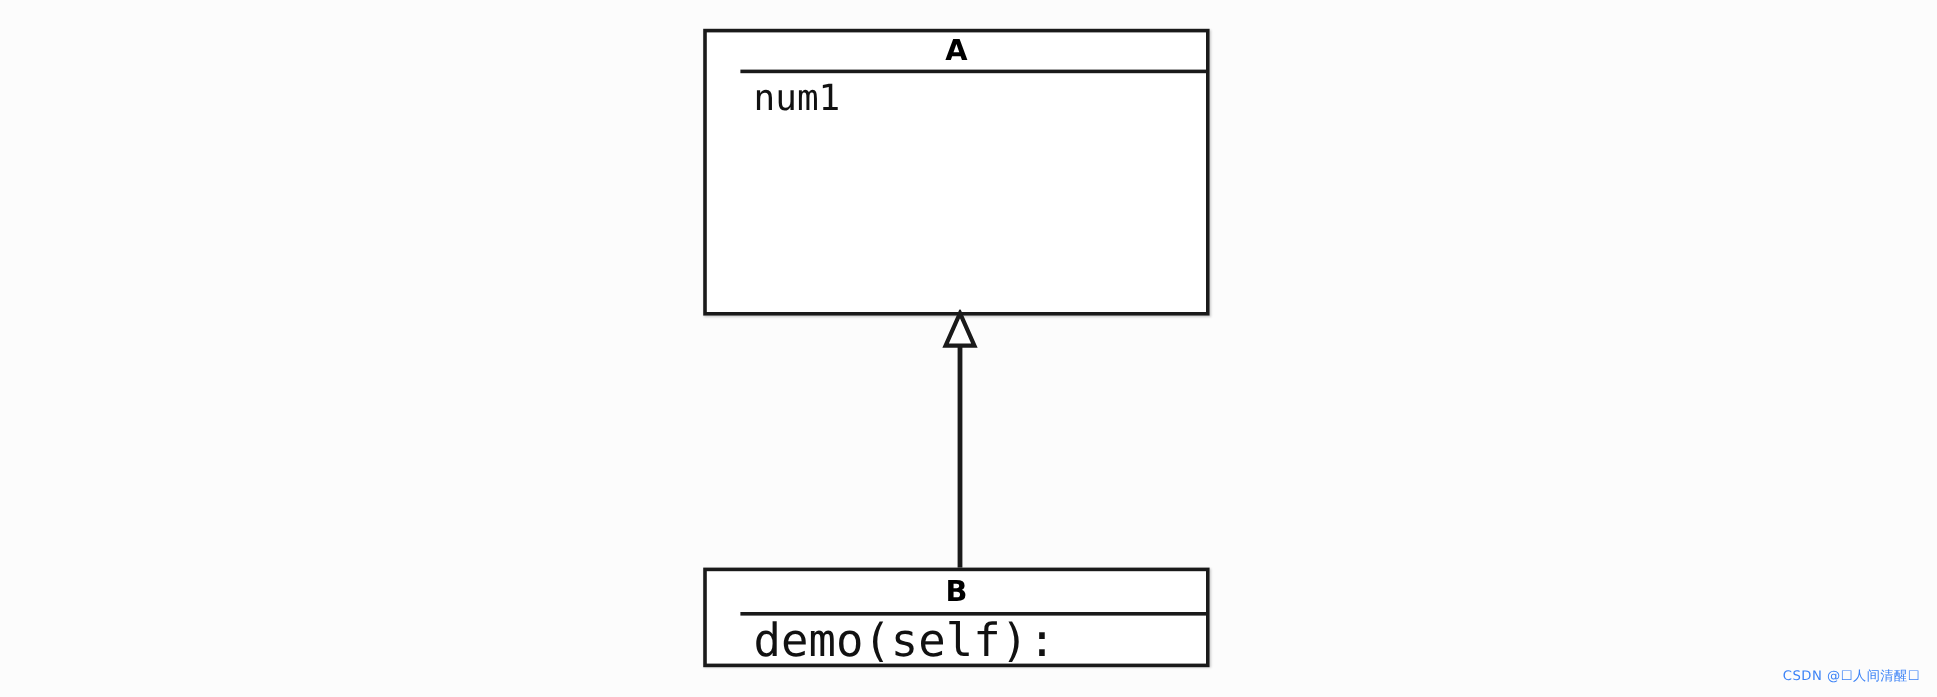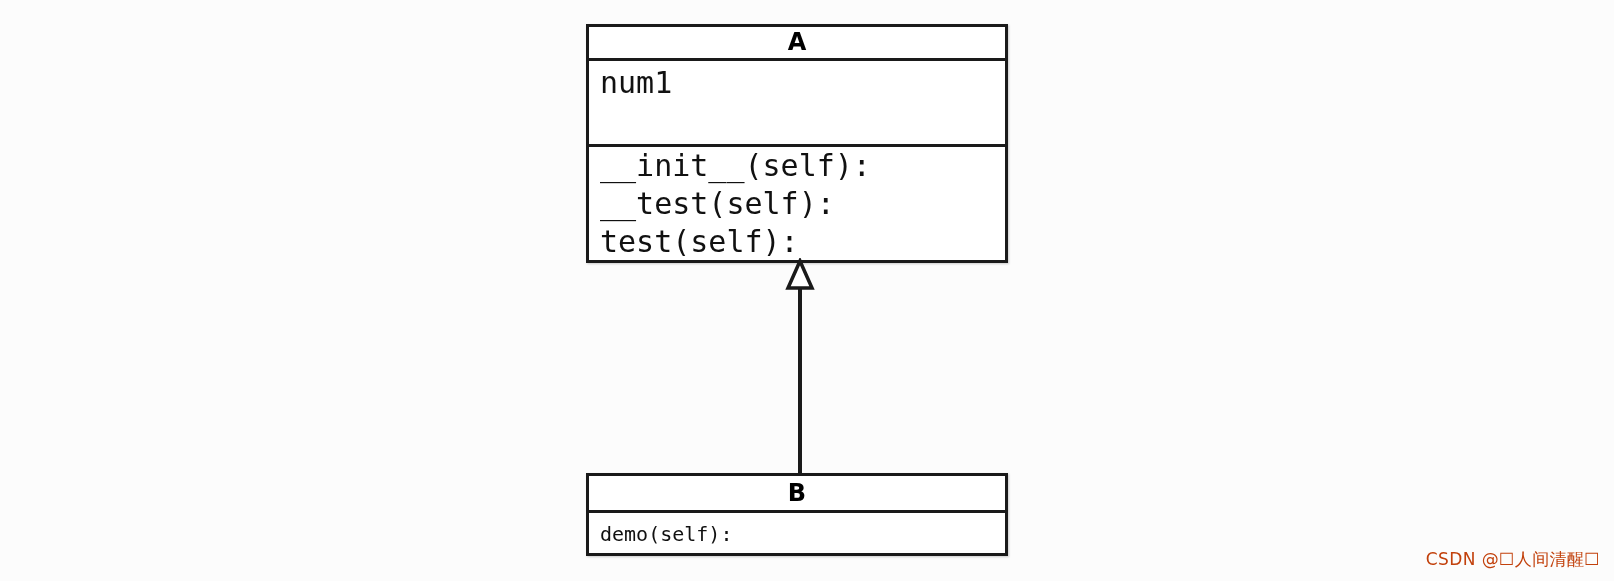--- a/index.html
+++ b/index.html
@@ -39,20 +39,21 @@
     box-sizing: border-box;
     display: flex;
     align-items: center;
     justify-content: center;
   }
 
   .uml-section {
     border-top: 3px solid #1a1a1a;
     box-sizing: border-box;
     overflow: hidden;
+    margin-left: 28px;
   }
 
   .uml-row {
     color: #111111;
     font-family: "DejaVu Sans Mono", monospace;
     white-space: pre;
     box-sizing: border-box;
   }
 
   
@@ -96,66 +97,61 @@
   }
   #class-b .uml-title {
     height: 34px;
     font-size: 24px;
     line-height: 34px;
   }
   #class-b-methods {
     height: 45px;
   }
   #class-b-methods .uml-row {
-    font-size: 20px;
+    font-size: 38px;
     line-height: 42px;
     height: 42px;
     padding-left: 11px;
   }
 
   
   #generalization {
     position: absolute;
     left: 760px;
     top: 258px;
     width: 80px;
     height: 220px;
     pointer-events: none;
   }
 
   
   #watermark {
     position: absolute;
     right: 14px;
     bottom: 10px;
-    color: #c2410c;
-    font-size: 17px;
+    color: #3b82f6;
+    font-size: 11px;
     font-family: "DejaVu Sans", sans-serif;
     letter-spacing: 0.4px;
     white-space: nowrap;
     text-align: right;
   }
 </style>
 </head>
 <body>
 
 <div id="canvas">
 
   <div class="uml-class" id="class-a">
     <div class="uml-title">A</div>
 
     <div class="uml-section" id="class-a-attributes">
       <div class="uml-row">num1</div>
     </div>
 
-    <div class="uml-section" id="class-a-methods">
-      <div class="uml-row">__init__(self):</div>
-      <div class="uml-row">__test(self):</div>
-      <div class="uml-row">test(self):</div>
-    </div>
   </div>
 
   <svg id="generalization" viewBox="0 0 80 220">
 
     <line x1="40" y1="29" x2="40" y2="218" stroke="#1a1a1a" stroke-width="4"></line>
 
     <polygon points="40,3 52,30 28,30" fill="#ffffff" stroke="#1a1a1a" stroke-width="3.5" stroke-linejoin="miter"></polygon>
   </svg>
 
   <div class="uml-class" id="class-b">

